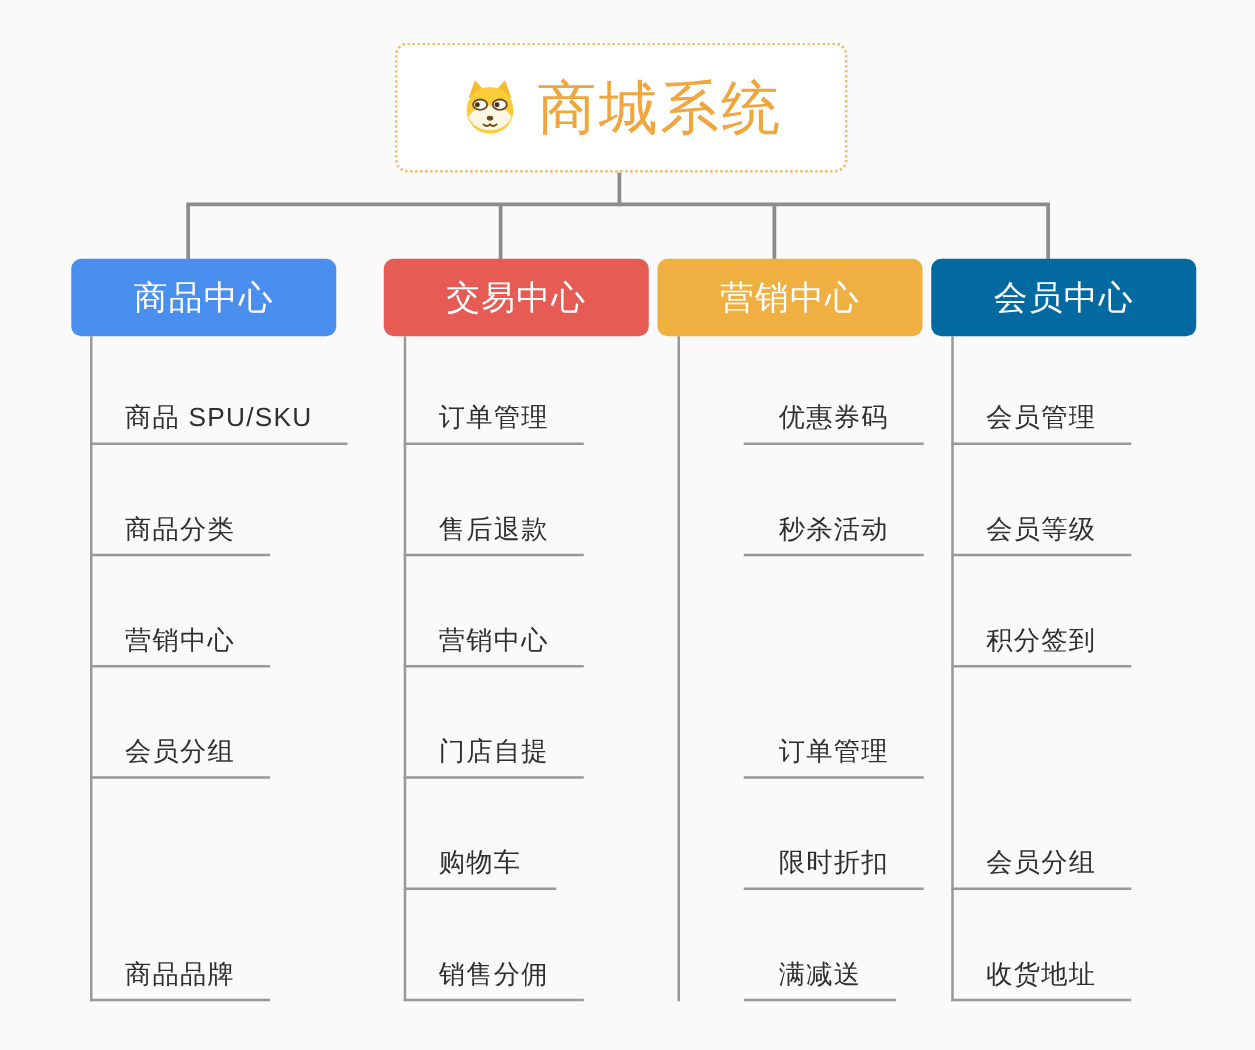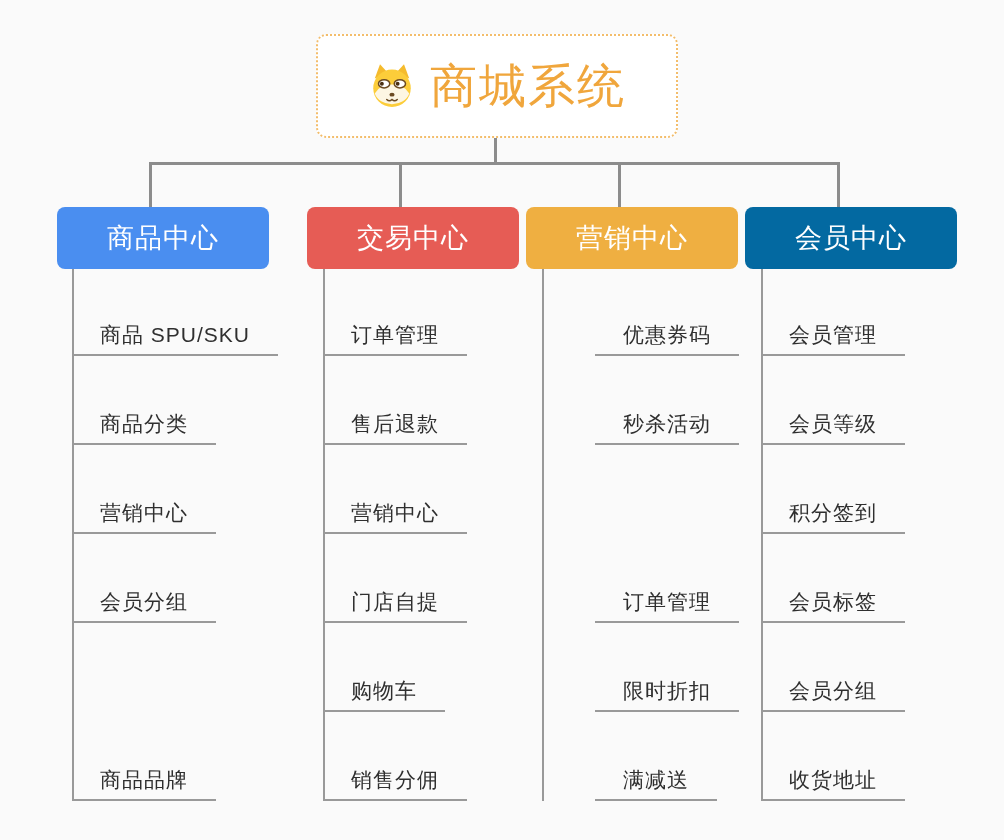--- a/index.html
+++ b/index.html
@@ -125,17 +125,16 @@
 
   <div class="leaf c3 r1">优惠券码</div>
   <div class="leaf c3 r2">秒杀活动</div>
   <div class="leaf c3 r4">订单管理</div>
   <div class="leaf c3 r5">限时折扣</div>
   <div class="leaf c3 r6">满减送</div>
 
   <div class="leaf c4 r1">会员管理</div>
   <div class="leaf c4 r2">会员等级</div>
   <div class="leaf c4 r3">积分签到</div>
-  <div class="leaf c4 r4">会员标签</div>
   <div class="leaf c4 r5">会员分组</div>
   <div class="leaf c4 r6">收货地址</div>
 
 </div>
 
 </body></html>

